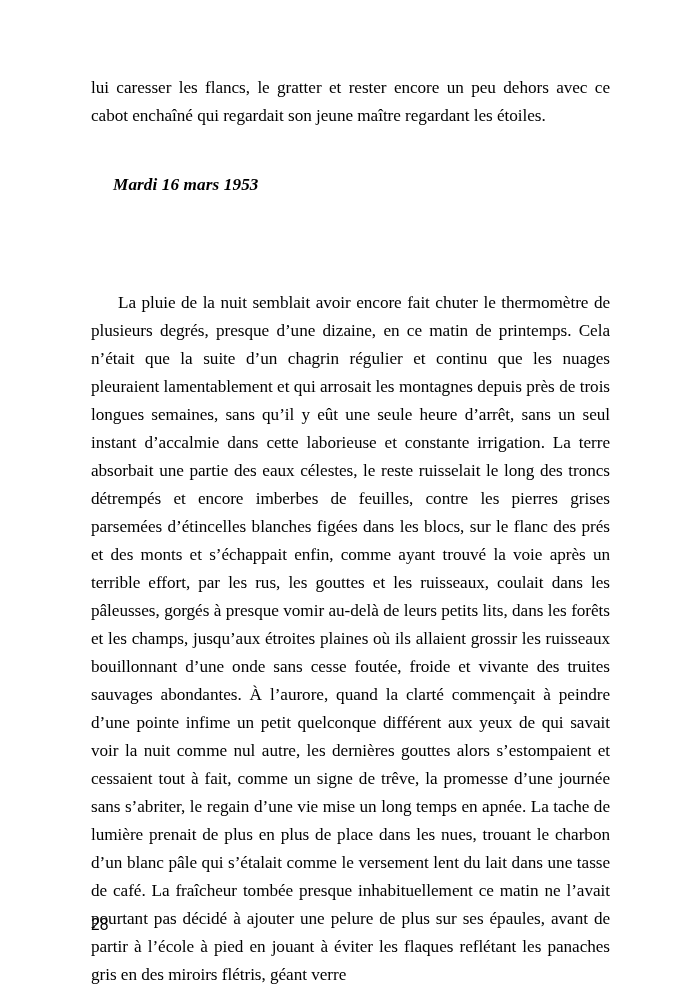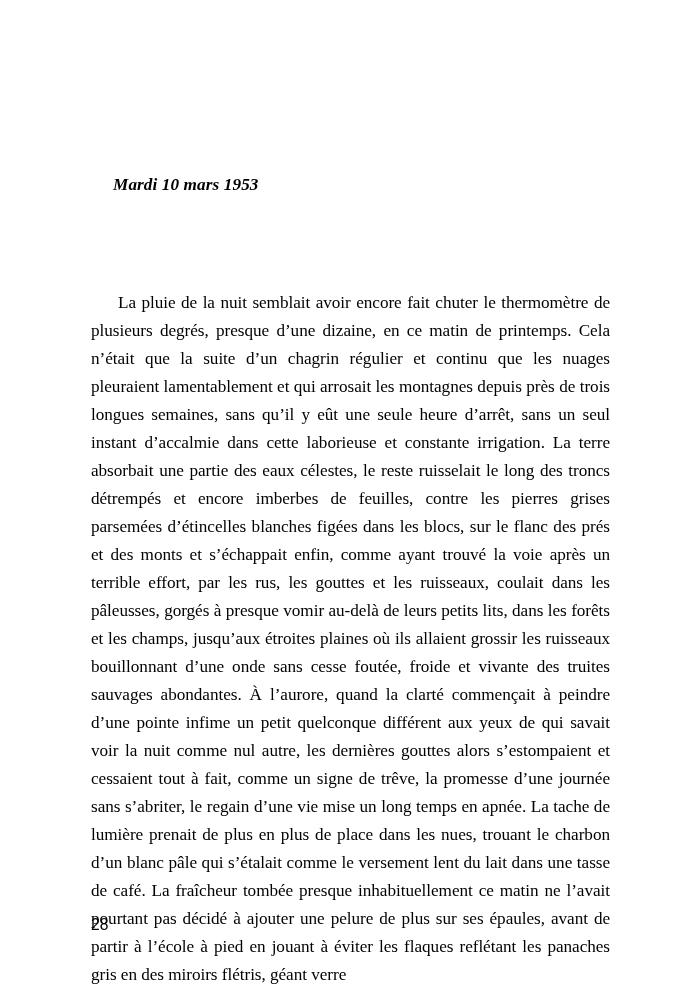--- a/index.html
+++ b/index.html
@@ -80,23 +80,26 @@
     line-height: 20px;
     font-family: "Liberation Sans", "DejaVu Sans", sans-serif;
     letter-spacing: 0.2px;
   }
 </style>
 </head>
 <body>
 
 <div class="page">
 
+  <div class="text-block">
+    <p class="para para-continued">lui caresser les flancs, le gratter et rester encore un peu dehors avec ce cabot enchaîné qui regardait son jeune maître regardant les étoiles.</p>
+  </div>
 
   <div class="heading">
-    <span class="h-line">Mardi 10 mars 1953</span>
+    <span class="h-line">Mardi 16 mars 1953</span>
   </div>
 
   <div class="body-main">
     <p class="para para-indent">La pluie de la nuit semblait avoir encore fait chuter le thermomètre de plusieurs degrés, presque d’une dizaine, en ce matin de printemps. Cela n’était que la suite d’un chagrin régulier et continu que les nuages pleuraient lamentablement et qui arrosait les montagnes depuis près de trois longues semaines, sans qu’il y eût une seule heure d’arrêt, sans un seul instant d’accalmie dans cette laborieuse et constante irrigation. La terre absorbait une partie des eaux célestes, le reste ruisselait le long des troncs détrempés et encore imberbes de feuilles, contre les pierres grises parsemées d’étincelles blanches figées dans les blocs, sur le flanc des prés et des monts et s’échappait enfin, comme ayant trouvé la voie après un terrible effort, par les rus, les gouttes et les ruisseaux, coulait dans les pâleusses, gorgés à presque vomir au-delà de leurs petits lits, dans les forêts et les champs, jusqu’aux étroites plaines où ils allaient grossir les ruisseaux bouillonnant d’une onde sans cesse foutée, froide et vivante des truites sauvages abondantes. À l’aurore, quand la clarté commençait à peindre d’une pointe infime un petit quelconque différent aux yeux de qui savait voir la nuit comme nul autre, les dernières gouttes alors s’estompaient et cessaient tout à fait, comme un signe de trêve, la promesse d’une journée sans s’abriter, le regain d’une vie mise un long temps en apnée. La tache de lumière prenait de plus en plus de place dans les nues, trouant le charbon d’un blanc pâle qui s’étalait comme le versement lent du lait dans une tasse de café. La fraîcheur tombée presque inhabituellement ce matin ne l’avait pourtant pas décidé à ajouter une pelure de plus sur ses épaules, avant de partir à l’école à pied en jouant à éviter les flaques reflétant les panaches gris en des miroirs flétris, géant verre</p>
   </div>
 
   <div class="folio">28</div>
 
 </div>
 

